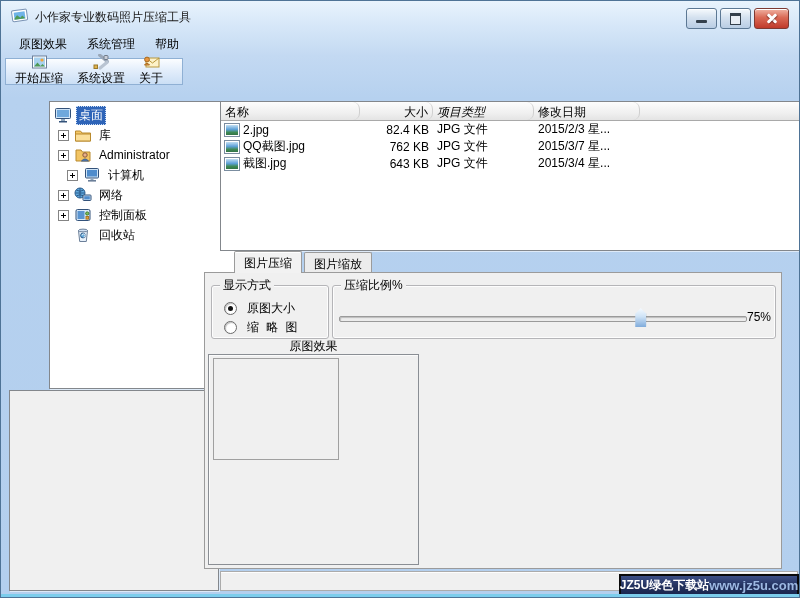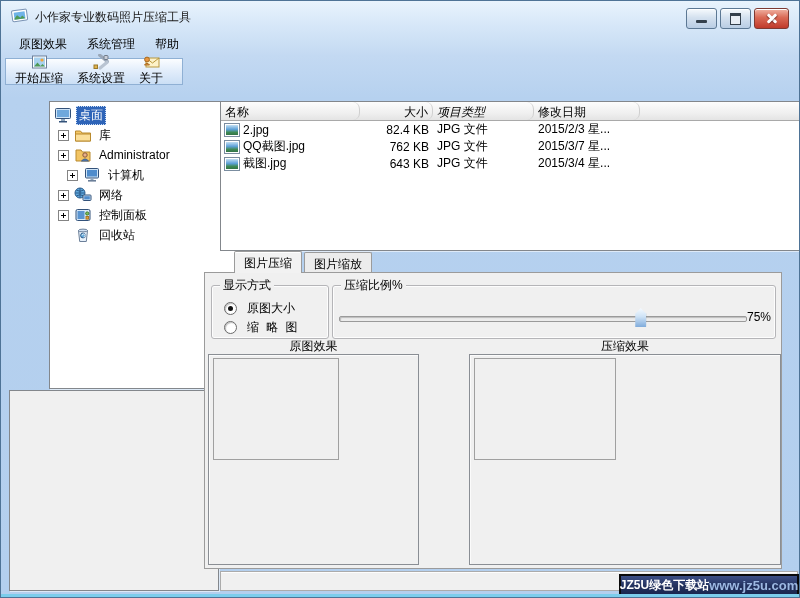--- a/index.html
+++ b/index.html
@@ -336,25 +336,19 @@
     <div class="slider-thumb" id="slider-thumb" style="left: 302.25px;"></div>
     <span class="ratio-value">75%</span>
   </div>
 
   <div class="preview-panel left">
     <div class="pv-title">原图效果</div>
     <div class="pv-body">
         <div class="pv-picture"></div>
       </div>
   </div>
-  <div class="preview-panel right">
-    <div class="pv-title">压缩效果</div>
-    <div class="pv-body">
-        <div class="pv-picture"></div>
-      </div>
-  </div>
 </div>
 
 <div class="status-strip"></div>
 <div class="watermark">
   <span class="wm-site">JZ5U绿色下载站</span>
     <span class="wm-url">www.jz5u.com</span>
 </div>
 
 </body></html>

